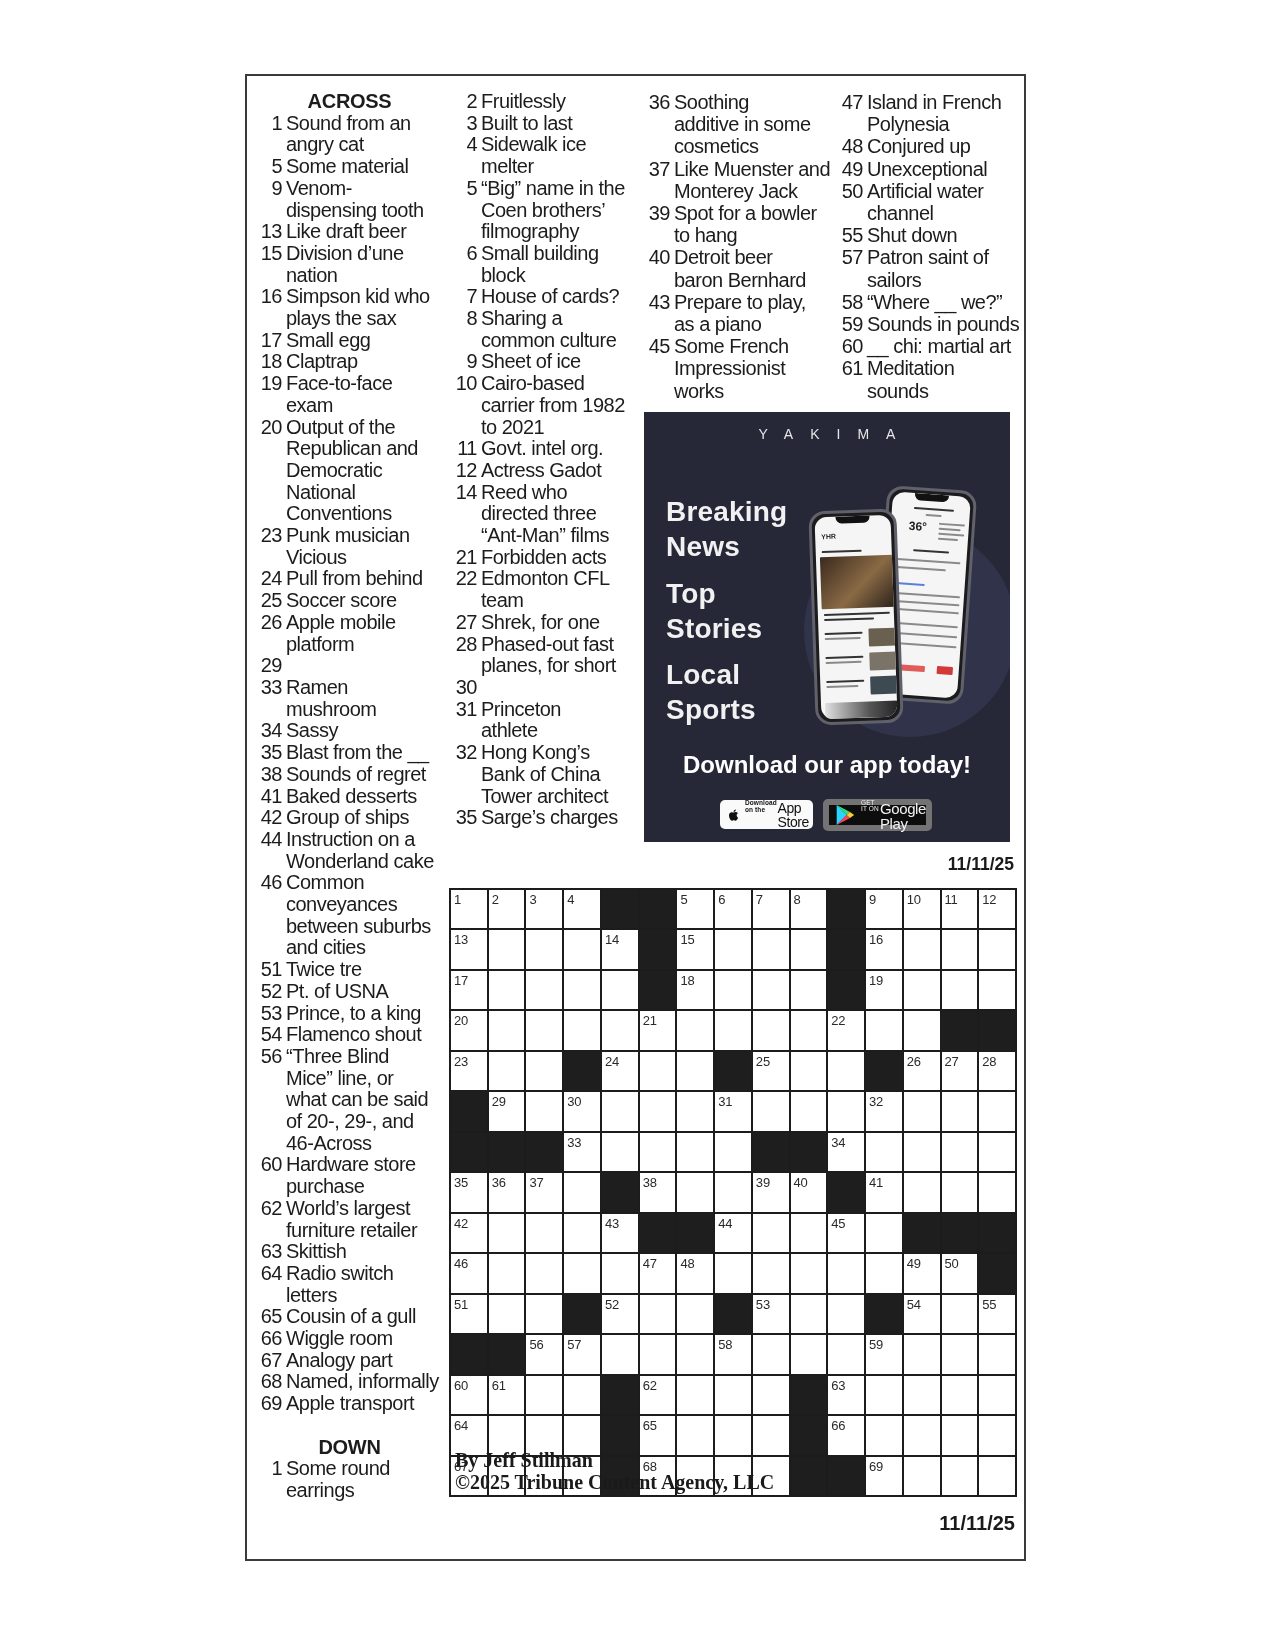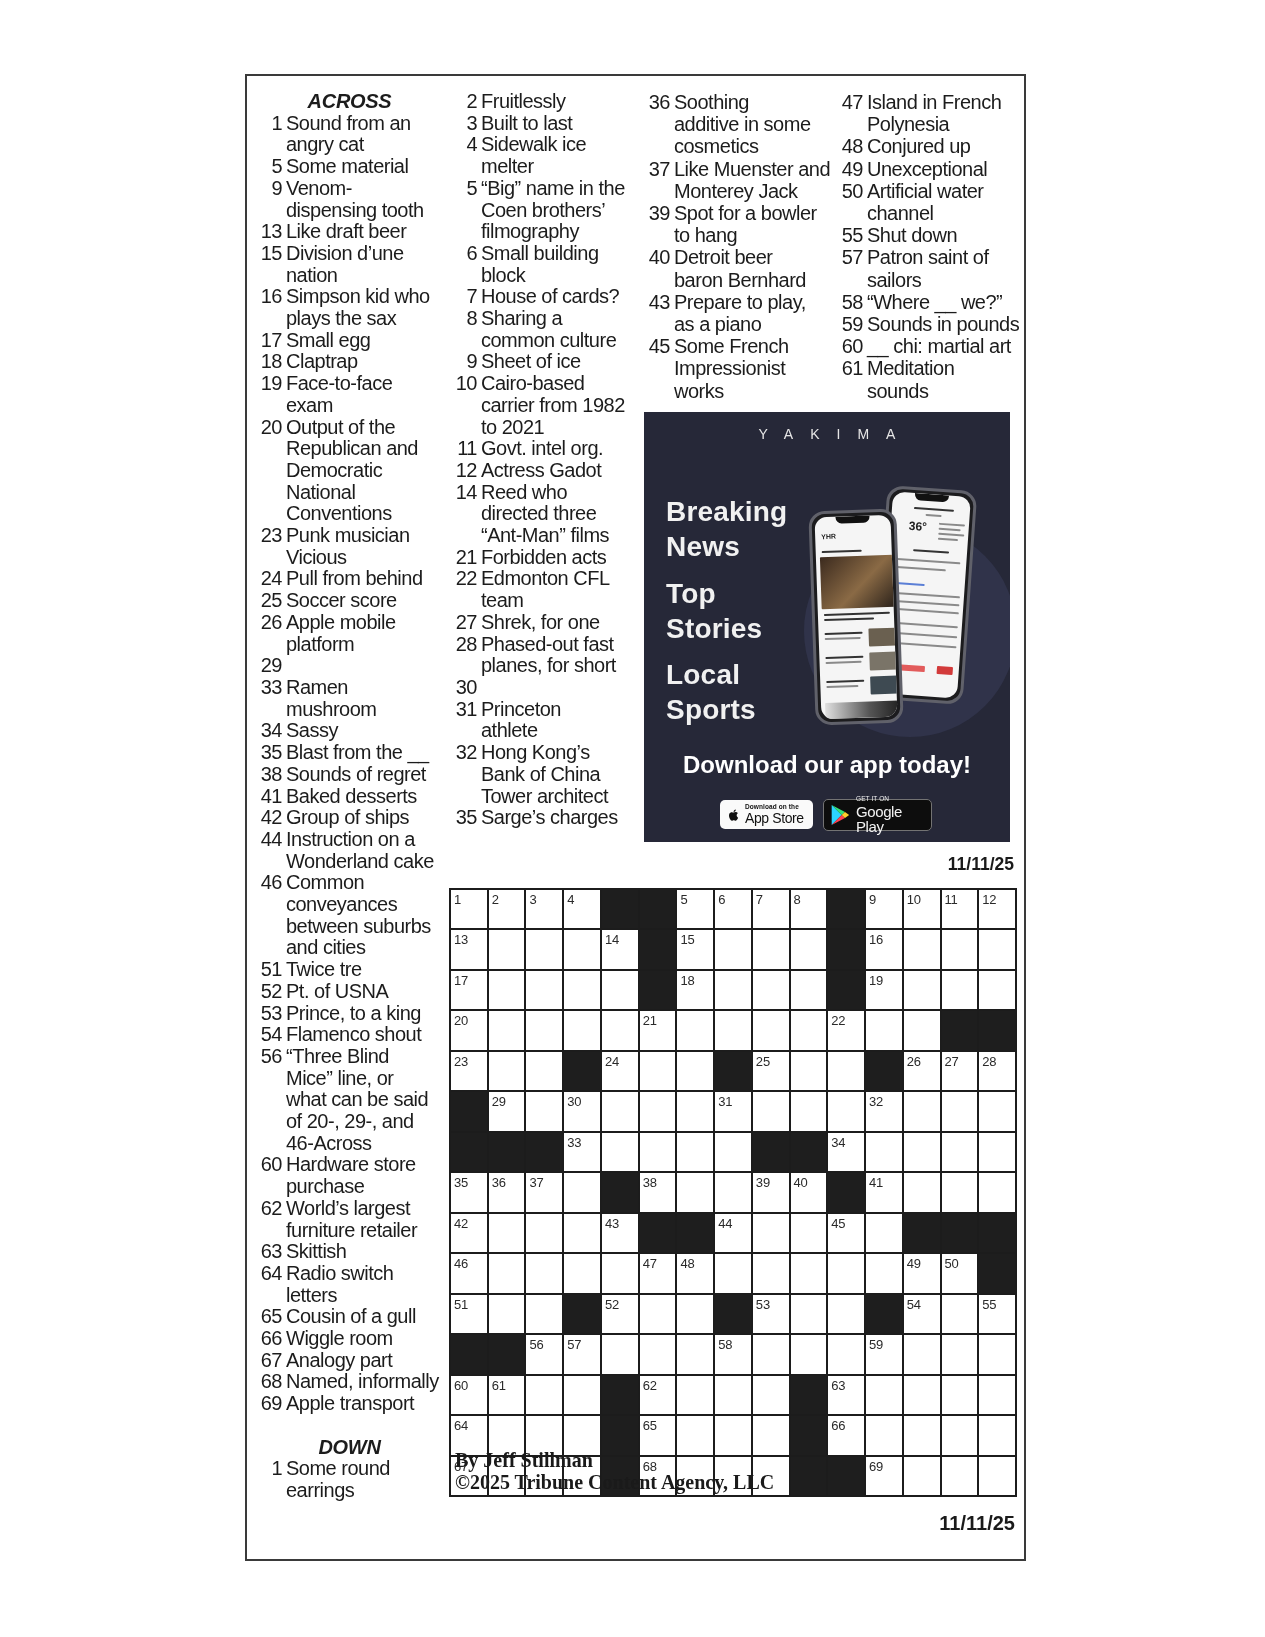--- a/index.html
+++ b/index.html
@@ -14,21 +14,21 @@
   }
   .col {
     position:absolute; top:91px;
     font-size:20px; line-height:21.7px; letter-spacing:-0.5px;
     color:#1c1c1c;
   }
   #col1 { left:257px; width:185px; }
   #col2 { left:452px; width:190px; }
   #col3 { left:645px; width:190px; line-height:22.2px; }
   #col4 { left:838px; width:180px; line-height:22.2px; }
-  .hdr { text-align:center; font-weight:bold; letter-spacing:-0.3px;font-style:italic; }
+  .hdr { text-align:center; font-weight:bold; letter-spacing:-0.3px; }
   .spacer { height:21.7px; }
   .clue { display:flex; }
   .clue .num { width:25px; flex:none; text-align:right; }
   .clue .txt { padding-left:4px; white-space:pre; }
 
   .date-top {
     position:absolute; right:251px; top:854px;
     font-weight:bold; font-size:17.5px; letter-spacing:0;
   }
   .date-bottom {
@@ -79,30 +79,30 @@
     line-height:34.5px; white-space:pre; color:#f1f1f1; letter-spacing:0.2px;
   }
   .ad .cta {
     position:absolute; left:0; top:339px; width:366px; text-align:center;
     font-size:24px; font-weight:bold; color:#ffffff;
   }
   .store-btn {
     position:absolute; border-radius:5px; display:flex; align-items:center;
     box-sizing:border-box; cursor:pointer;
   }
-  .store-btn .stack { display:flex; flex-direction:column; line-height:1; }
+  .store-btn .stack { display:flex; flex-direction:row; line-height:1; }
   .store-btn .small { font-size:6.5px; font-weight:bold; letter-spacing:0.1px; }
   .appstore {
     left:76px; top:388px; width:93px; height:29px; background:#fafafa; color:#111;
     padding-left:7px;
   }
   .appstore .big { font-size:14px; letter-spacing:-0.4px; margin-top:1px; }
   .gplay {
     left:179px; top:387px; width:109px; height:32px; background:#0d0d0d; color:#f2f2f2;
-    border:1px solid #737373; padding-left:6px;
+    border:6px solid #737373; padding-left:6px;
   }
   .gplay .big { font-size:15px; letter-spacing:-0.4px; margin-top:1px; }
   .gplay .small { font-weight:normal; }
 
   .phone {
     position:absolute; border-radius:16px; background:#1c1c1e;
     border:3px solid #60616a; box-sizing:border-box;
   }
   .phone .screen {
     position:absolute; left:3px; top:3px; right:3px; bottom:3px;

